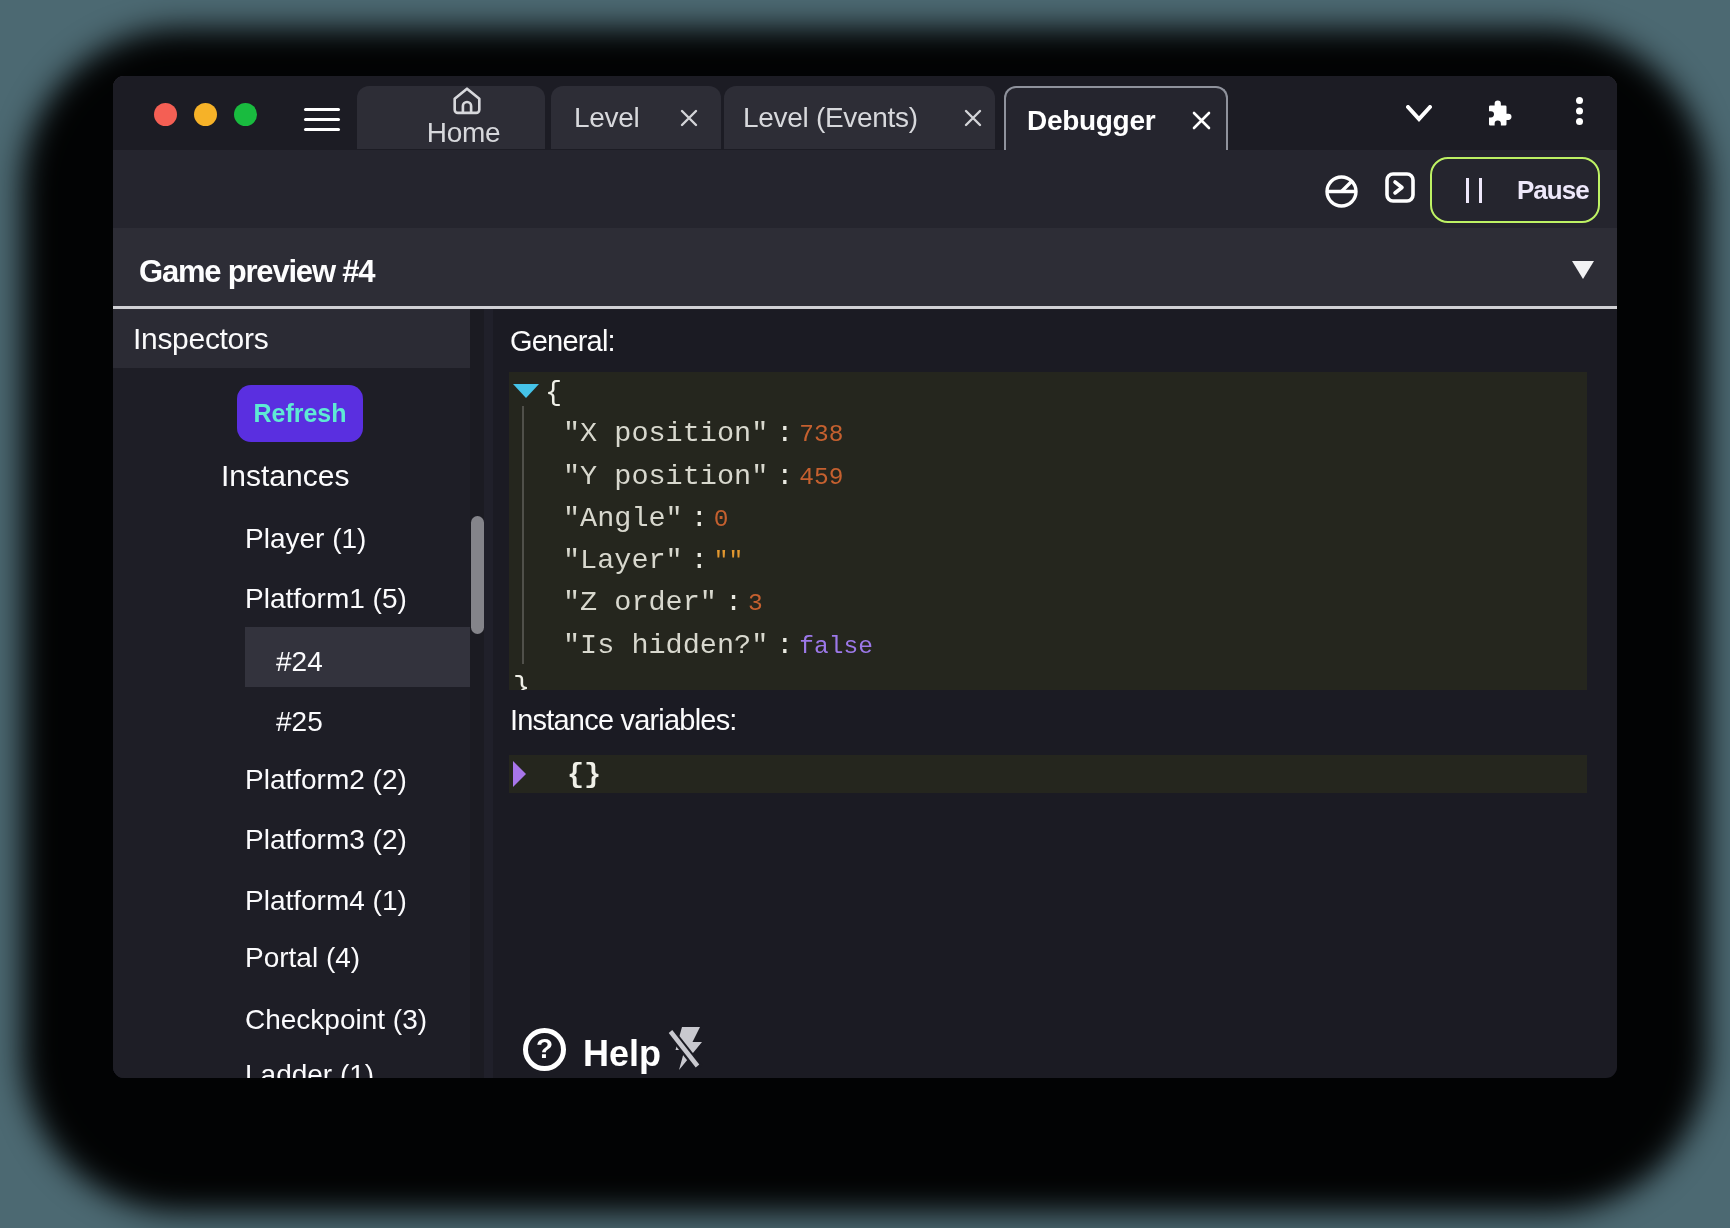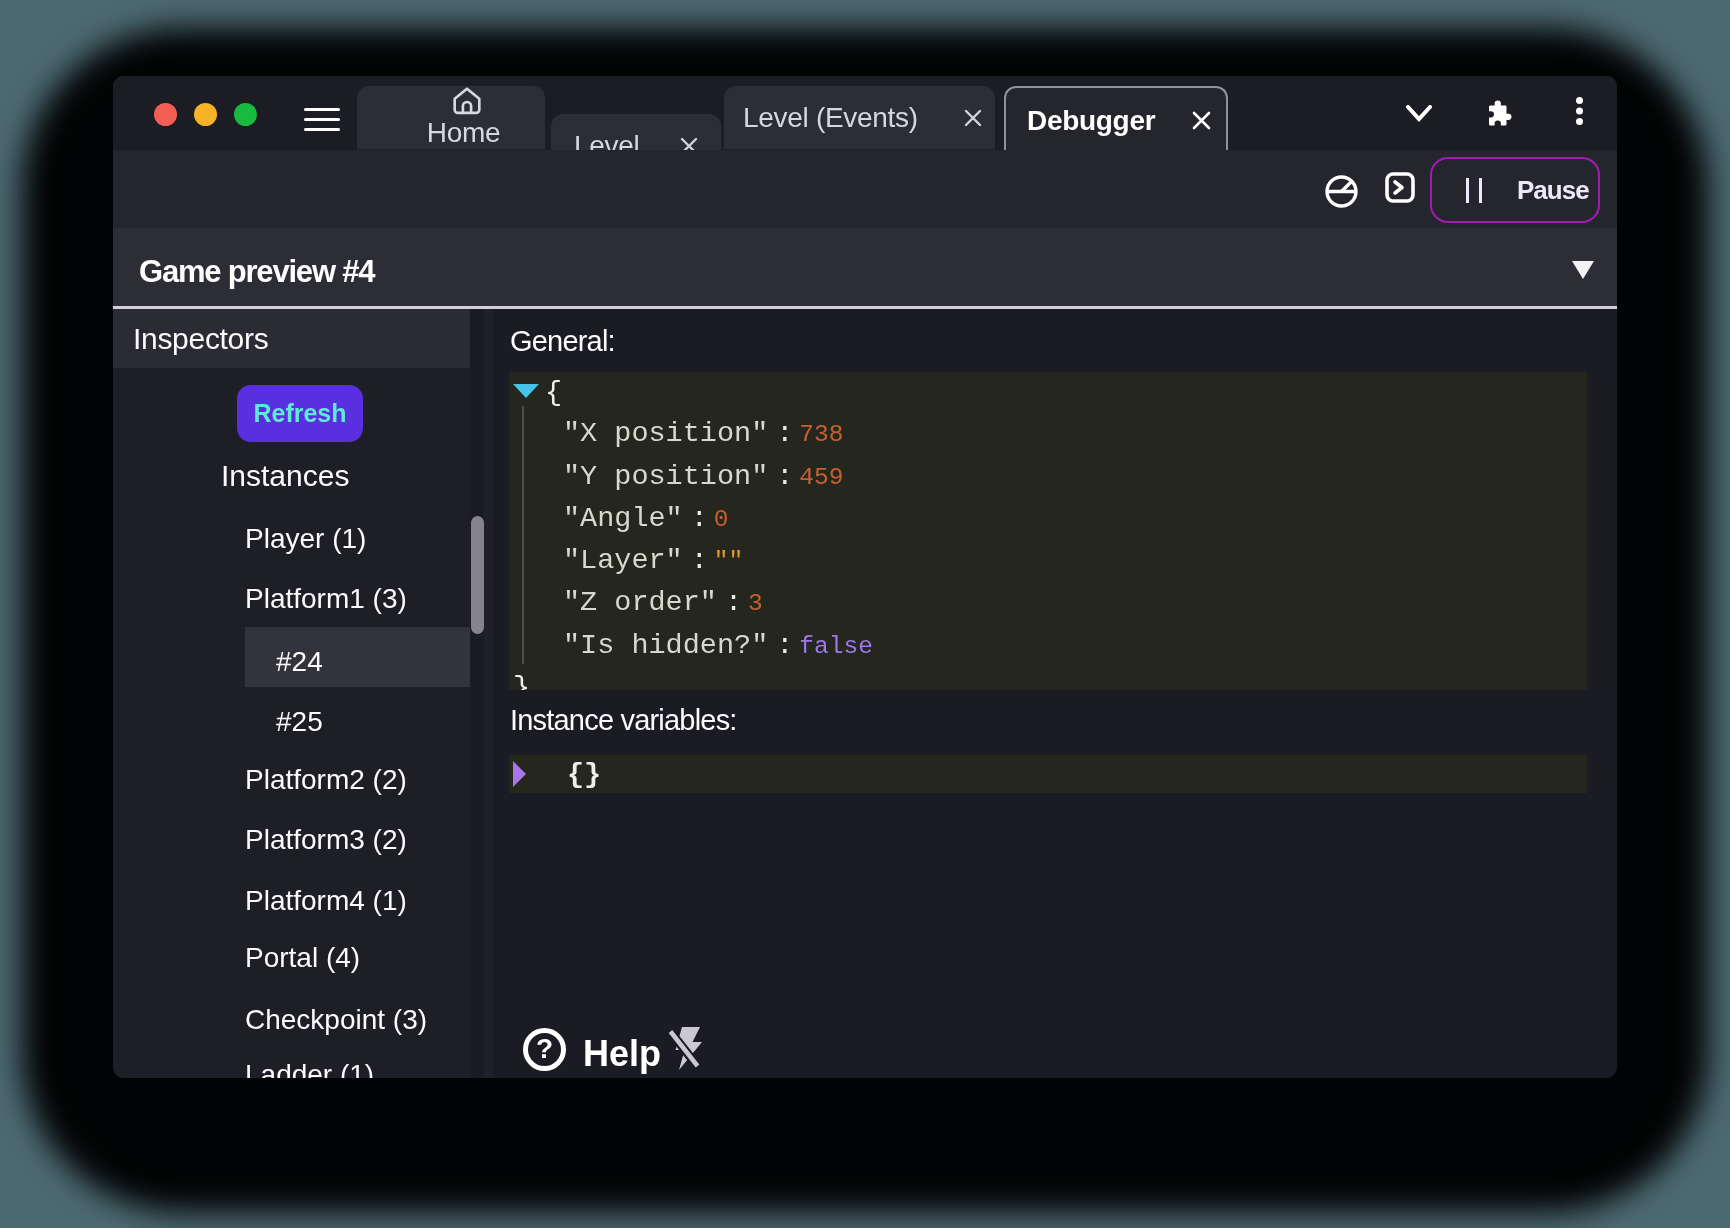--- a/index.html
+++ b/index.html
@@ -15,21 +15,21 @@
   .titlebar{position:absolute;left:0;top:0;width:1504px;height:74px;background:#1c1c24;}
   .dot{position:absolute;top:27px;width:23px;height:23px;border-radius:50%;}
   .burger{position:absolute;left:191px;top:32px;width:36px;height:3.2px;background:#fff;border-radius:2px;
           box-shadow:0 10px 0 #fff, 0 20px 0 #fff;}
   
   .tab{position:absolute;top:10px;height:63px;background:#2d2d36;border-radius:12px 12px 0 0;
        color:#d7d8dc;font-size:28px;display:flex;align-items:center;letter-spacing:-0.3px;}
   .tab.active{background:#25252e;border:2px solid #8f929c;border-bottom:none;color:#ffffff;font-weight:bold;}
   
   .toolbar{position:absolute;left:0;top:74px;width:1504px;height:78px;background:#25252e;}
-  .pausebtn{position:absolute;left:1317px;top:7px;width:166px;height:62px;border:2px solid #a21caf;
+  .pausebtn{position:absolute;left:1317px;top:7px;width:166px;height:62px;border:2px solid #bef264;
             border-radius:18px;}
   
   .previewbar{position:absolute;left:0;top:152px;width:1504px;height:78px;background:#2d2d36;
               border-bottom:3px solid #d0d0d5;}
   
   .content{position:absolute;left:0;top:233px;width:1296px;height:769px;background:#1b1b23;}
   .sidebar{position:absolute;left:0;top:0;width:357px;height:769px;background:#1e1e26;}
   .gutter{position:absolute;left:357px;top:0;width:14px;height:769px;background:#1b1b22;}
   .divider{position:absolute;left:371px;top:0;width:9px;height:769px;background:#20202a;}
   .sideheader{position:absolute;left:0;top:0;width:371px;height:59px;background:#2b2b34;}
@@ -54,21 +54,21 @@
     <div class="dot" style="left:121px;background:#19bb3f;"></div>
     <div class="burger"></div>
 
     <div class="tab" style="left:244px;width:188px;flex-direction:column;">
       <svg style="margin-left:31px" width="32" height="34" viewBox="0 0 32 34" fill="none" stroke="#d7d8dc" stroke-width="2.9" stroke-linejoin="round" stroke-linecap="round">
           <path d="M2.5 14 L16 3 L29.5 14 V26 a3.5 3.5 0 0 1-3.5 3.5 H6 A3.5 3.5 0 0 1 2.5 26 Z"></path>
           <path d="M11.5 29 v-7 a4.5 4.5 0 0 1 9 0 v7"></path>
         </svg>
       <span style="margin-left:25px">Home</span>
     </div>
-    <div class="tab" style="left:438px;width:170px;margin-top:28px;">
+    <div class="tab" style="left:438px;width:170px;">
       <span style="margin-left:23px">Level</span>
       <svg style="margin-left:41px" width="18" height="18" viewBox="0 0 18 18" fill="none" stroke="#d3d4d8" stroke-width="2.4" stroke-linecap="round">
           <path d="M2 2 L16 16 M16 2 L2 16"></path>
         </svg>
     </div>
     <div class="tab" style="left:611px;width:271px;">
       <span style="margin-left:19px">Level (Events)</span>
       <svg style="margin-left:46px" width="18" height="18" viewBox="0 0 18 18" fill="none" stroke="#d3d4d8" stroke-width="2.4" stroke-linecap="round">
           <path d="M2 2 L16 16 M16 2 L2 16"></path>
         </svg>
@@ -113,21 +113,21 @@
   <div class="content">
     <div class="sidebar">
       <div class="sideheader">
         <div class="abs" style="left:20px;top:13px;font-size:30px;color:#fafafb;letter-spacing:-0.3px;">Inspectors</div>
       </div>
       <div class="refresh">
           <span>Refresh</span>
         </div>
       <div class="item" style="left:96px;top:149.5px;font-size:30px;margin-left:12px;">Instances</div>
       <div class="item" style="left:132px;top:213.5px;">Player (1)</div>
-      <div class="item" style="left:132px;top:274px;">Platform1 (3)</div>
+      <div class="item" style="left:132px;top:274px;">Platform1 (5)</div>
       <div class="abs" style="left:132px;top:318px;width:225px;height:60px;background:#33333d;"></div>
       <div class="item" style="left:163px;top:336.5px;">#24</div>
       <div class="item" style="left:163px;top:397px;">#25</div>
       <div class="item" style="left:132px;top:454.6px;">Platform2 (2)</div>
       <div class="item" style="left:132px;top:515.2px;">Platform3 (2)</div>
       <div class="item" style="left:132px;top:575.6px;">Platform4 (1)</div>
       <div class="item" style="left:132px;top:633px;">Portal (4)</div>
       <div class="item" style="left:132px;top:694.5px;">Checkpoint (3)</div>
       <div class="item" style="left:132px;top:749.5px;">Ladder (1)</div>
     </div>

